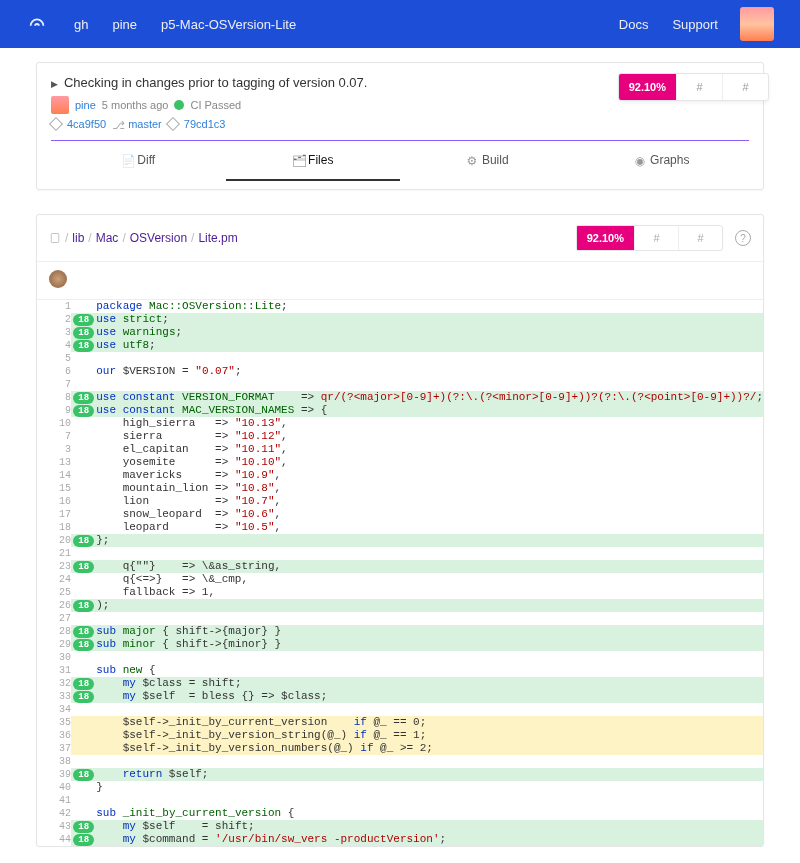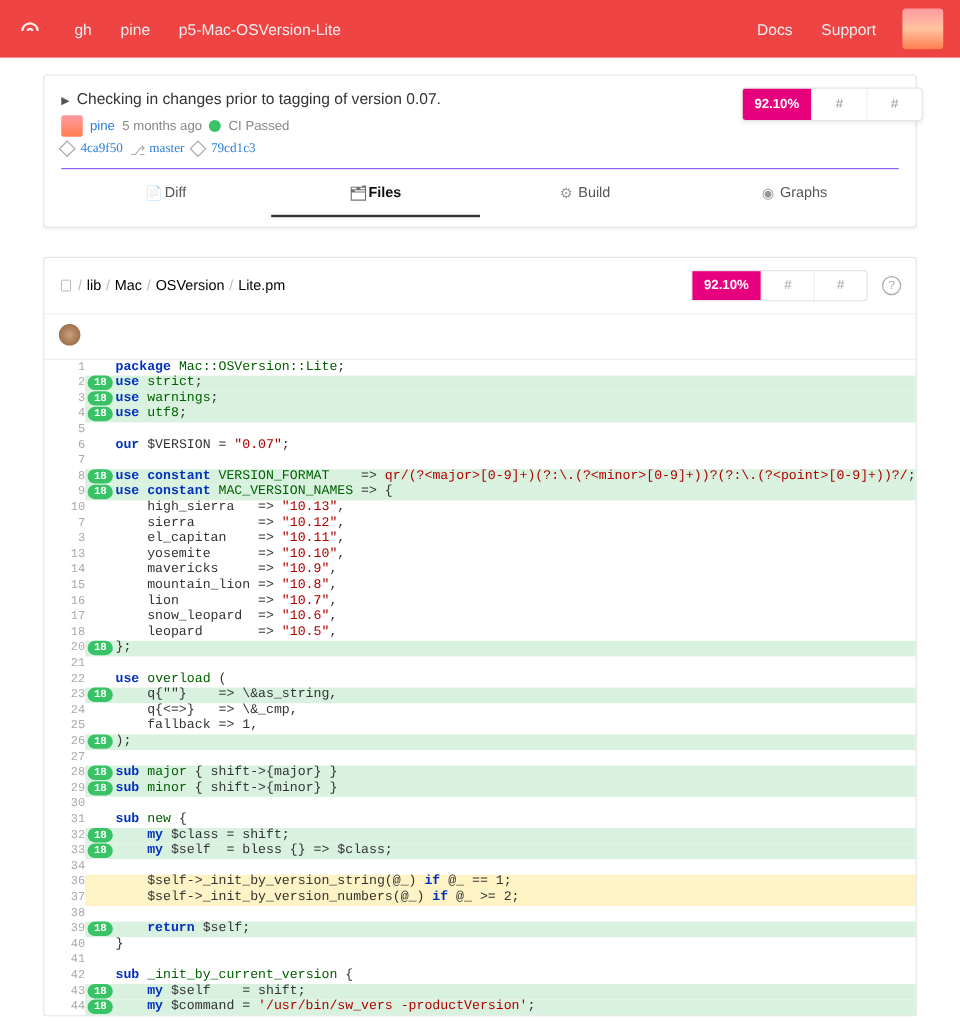--- a/index.html
+++ b/index.html
@@ -1,67 +1,67 @@
 <!DOCTYPE html>
 <html><head>
 <meta charset="utf-8">
 <style>
 *{box-sizing:border-box;margin:0;padding:0}
 body{font-family:-apple-system,BlinkMacSystemFont,"Segoe UI",Helvetica,Arial,sans-serif;font-size:13px;color:#333;background:#fff;width:800px}
-.topbar{background:#ef4444;height:48px;display:flex;align-items:center;padding:0 14px;color:#fff}
+.topbar{background:#1d4ed8;height:48px;display:flex;align-items:center;padding:0 26px;color:#fff}
 .topbar .logo{width:22px;height:22px;margin-right:14px;opacity:.9}
 .topbar .logo svg{width:22px;height:22px;stroke:#fff;fill:none;stroke-width:2}
 .topbar a{color:#eee;text-decoration:none;padding:0 12px;font-size:13px}
 .topbar .spacer{flex:1}
 .topbar .avatar{width:34px;height:34px;border-radius:3px;background:linear-gradient(180deg,#ff9aa2 0%,#ffc3a0 50%,#ff7f50 100%);margin-left:10px}
 .content{padding:14px 36px 0 36px}
 .card{border:1px solid #e5e5e5;border-radius:3px;box-shadow:0 1px 2px rgba(0,0,0,.04)}
 .commit-card{padding:12px 14px 8px 14px;position:relative}
 .cov-box{position:absolute;right:-6px;top:10px;display:flex;border:1px solid #e5e5e5;border-radius:3px;background:#fff;box-shadow:0 2px 4px rgba(0,0,0,.06)}
 .cov-box span{display:flex;align-items:center;justify-content:center;height:26px;font-size:11px;color:#999}
 .cov-box .pct{background:#e6007e;color:#fff;padding:0 10px;font-weight:600;border-radius:2px 0 0 2px}
 .cov-box .cell{width:46px;border-left:1px solid #eee}
 .commit-title{font-size:13px;color:#333;margin-bottom:6px}
 .commit-title .tri{display:inline-block;margin-right:6px;font-size:9px;color:#555}
 .meta-row{display:flex;align-items:center;gap:6px;font-size:11px;color:#888}
 .mini-av{width:18px;height:18px;border-radius:2px;background:linear-gradient(180deg,#ff9aa2,#ff7f50);display:inline-block}
 .meta-row a{color:#2f80d8;text-decoration:none}
 .ci-dot{width:10px;height:10px;border-radius:50%;background:#3ac267;display:inline-block}
-.refs{font-size:11px;color:#888;margin-top:4px;font-family:Liberation Serif, serif;display:flex;align-items:center;gap:6px}
+.refs{font-size:11px;color:#888;margin-top:4px;font-family:Liberation Sans, sans-serif;display:flex;align-items:center;gap:6px}
 .refs a{color:#2f80d8;text-decoration:none}
 .git-ico{width:10px;height:10px;display:inline-block;border:1px solid #aaa;transform:rotate(45deg)}
 .branch-ico{width:10px;height:10px;display:inline-block;color:#aaa}
 .tabs{display:flex;border-top:1px solid #8b5cf6;margin-top:10px}
 .tabs .tab{flex:1;text-align:center;padding:12px 0;font-size:12px;color:#555;border-bottom:2px solid transparent;cursor:pointer}
-.tabs .tab.active{border-bottom:2px solid #333;color:#111;font-weight:700}
+.tabs .tab.active{border-bottom:2px solid #333;color:#111;font-weight:400}
 .tabs .ico{width:12px;height:12px;display:inline-block;vertical-align:-1px;margin-right:4px;opacity:.6}
 .file-card{margin-top:24px}
 .file-head{display:flex;align-items:center;padding:10px 12px;border-bottom:1px solid #eee}
 .crumbs{display:flex;align-items:center;gap:4px;font-size:12px}
-.crumbs a{color:#000000;text-decoration:none}
+.crumbs a{color:#4c1d95;text-decoration:none}
 .crumbs .sep{color:#bbb}
 .crumbs .file-ico{width:12px;height:12px;opacity:.5}
 .file-head .spacer{flex:1}
 .cov2{display:flex;border:1px solid #e5e5e5;border-radius:3px}
 .cov2 span{display:flex;align-items:center;justify-content:center;height:24px;font-size:11px}
 .cov2 .pct{background:#e6007e;color:#fff;padding:0 10px;font-weight:600}
 .cov2 .cell{width:44px;border-left:1px solid #eee;color:#aaa}
 .help-ico{width:16px;height:16px;border:1.5px solid #aaa;border-radius:50%;color:#aaa;display:flex;align-items:center;justify-content:center;font-size:10px;margin-left:12px;cursor:pointer}
 .avatar-row{padding:8px 12px;border-bottom:1px solid #eee}
 .avatar-row .a{width:18px;height:18px;border-radius:50%;background:radial-gradient(circle,#c9a27a,#8b5a3c);display:inline-block}
 .code-table{width:100%;border-collapse:collapse;font-family:Menlo,Consolas,"Courier New",monospace;font-size:11px}
 .code-table tr{height:13px;line-height:13px}
 .code-table td{padding:0;vertical-align:top;white-space:pre}
 .ln{width:38px;text-align:right;color:#aaa;padding-right:8px;user-select:none;font-size:10px}
 .hit{width:26px;text-align:center}
 .badge{display:inline-block;background:#3ac267;color:#fff;border-radius:8px;font-size:9px;padding:0 5px;line-height:12px;font-weight:600}
 .src{padding-left:8px}
 .cov-g .hit,.cov-g .src{background:#d9f2df}
 .cov-y .hit,.cov-y .src{background:#fdf3c4}
-.k{color:#0030c0;font-weight:bold}
+.k{color:#0030c0;font-weight:normal}
 .s{color:#b00000}
 .n{color:#006000}
 .f{color:#006000}
 </style>
 </head>
 <body>
 
 <div class="topbar">
   <span class="logo"><svg viewBox="0 0 24 24">
         <path d="M5 14a7 7 0 0 1 14 0"></path>
@@ -231,25 +231,20 @@
           <tr class="cov-g">
             <td class="ln">20</td>
             <td class="hit"><span class="badge">18</span></td>
             <td class="src">};</td>
           </tr>
           <tr>
             <td class="ln">21</td>
             <td class="hit"></td>
             <td class="src"></td>
           </tr>
-          <tr>
-            <td class="ln">22</td>
-            <td class="hit"></td>
-            <td class="src"><span class="k">use</span> <span class="n">overload</span> (</td>
-          </tr>
           <tr class="cov-g">
             <td class="ln">23</td>
             <td class="hit"><span class="badge">18</span></td>
             <td class="src">    q{""}    =&gt; \&amp;as_string,</td>
           </tr>
           <tr>
             <td class="ln">24</td>
             <td class="hit"></td>
             <td class="src">    q{&lt;=&gt;}   =&gt; \&amp;_cmp,</td>
           </tr>
@@ -295,20 +290,25 @@
           </tr>
           <tr class="cov-g">
             <td class="ln">33</td>
             <td class="hit"><span class="badge">18</span></td>
             <td class="src">    <span class="k">my</span> $self  = bless {} =&gt; $class;</td>
           </tr>
           <tr>
             <td class="ln">34</td>
             <td class="hit"></td>
             <td class="src"></td>
+          </tr>
+          <tr class="cov-y">
+            <td class="ln">35</td>
+            <td class="hit"></td>
+            <td class="src">    $self-&gt;_init_by_current_version    <span class="k">if</span> @_ == 0;</td>
           </tr>
           <tr class="cov-y">
             <td class="ln">36</td>
             <td class="hit"></td>
             <td class="src">    $self-&gt;_init_by_version_string(@_) <span class="k">if</span> @_ == 1;</td>
           </tr>
           <tr class="cov-y">
             <td class="ln">37</td>
             <td class="hit"></td>
             <td class="src">    $self-&gt;_init_by_version_numbers(@_) <span class="k">if</span> @_ &gt;= 2;</td>

